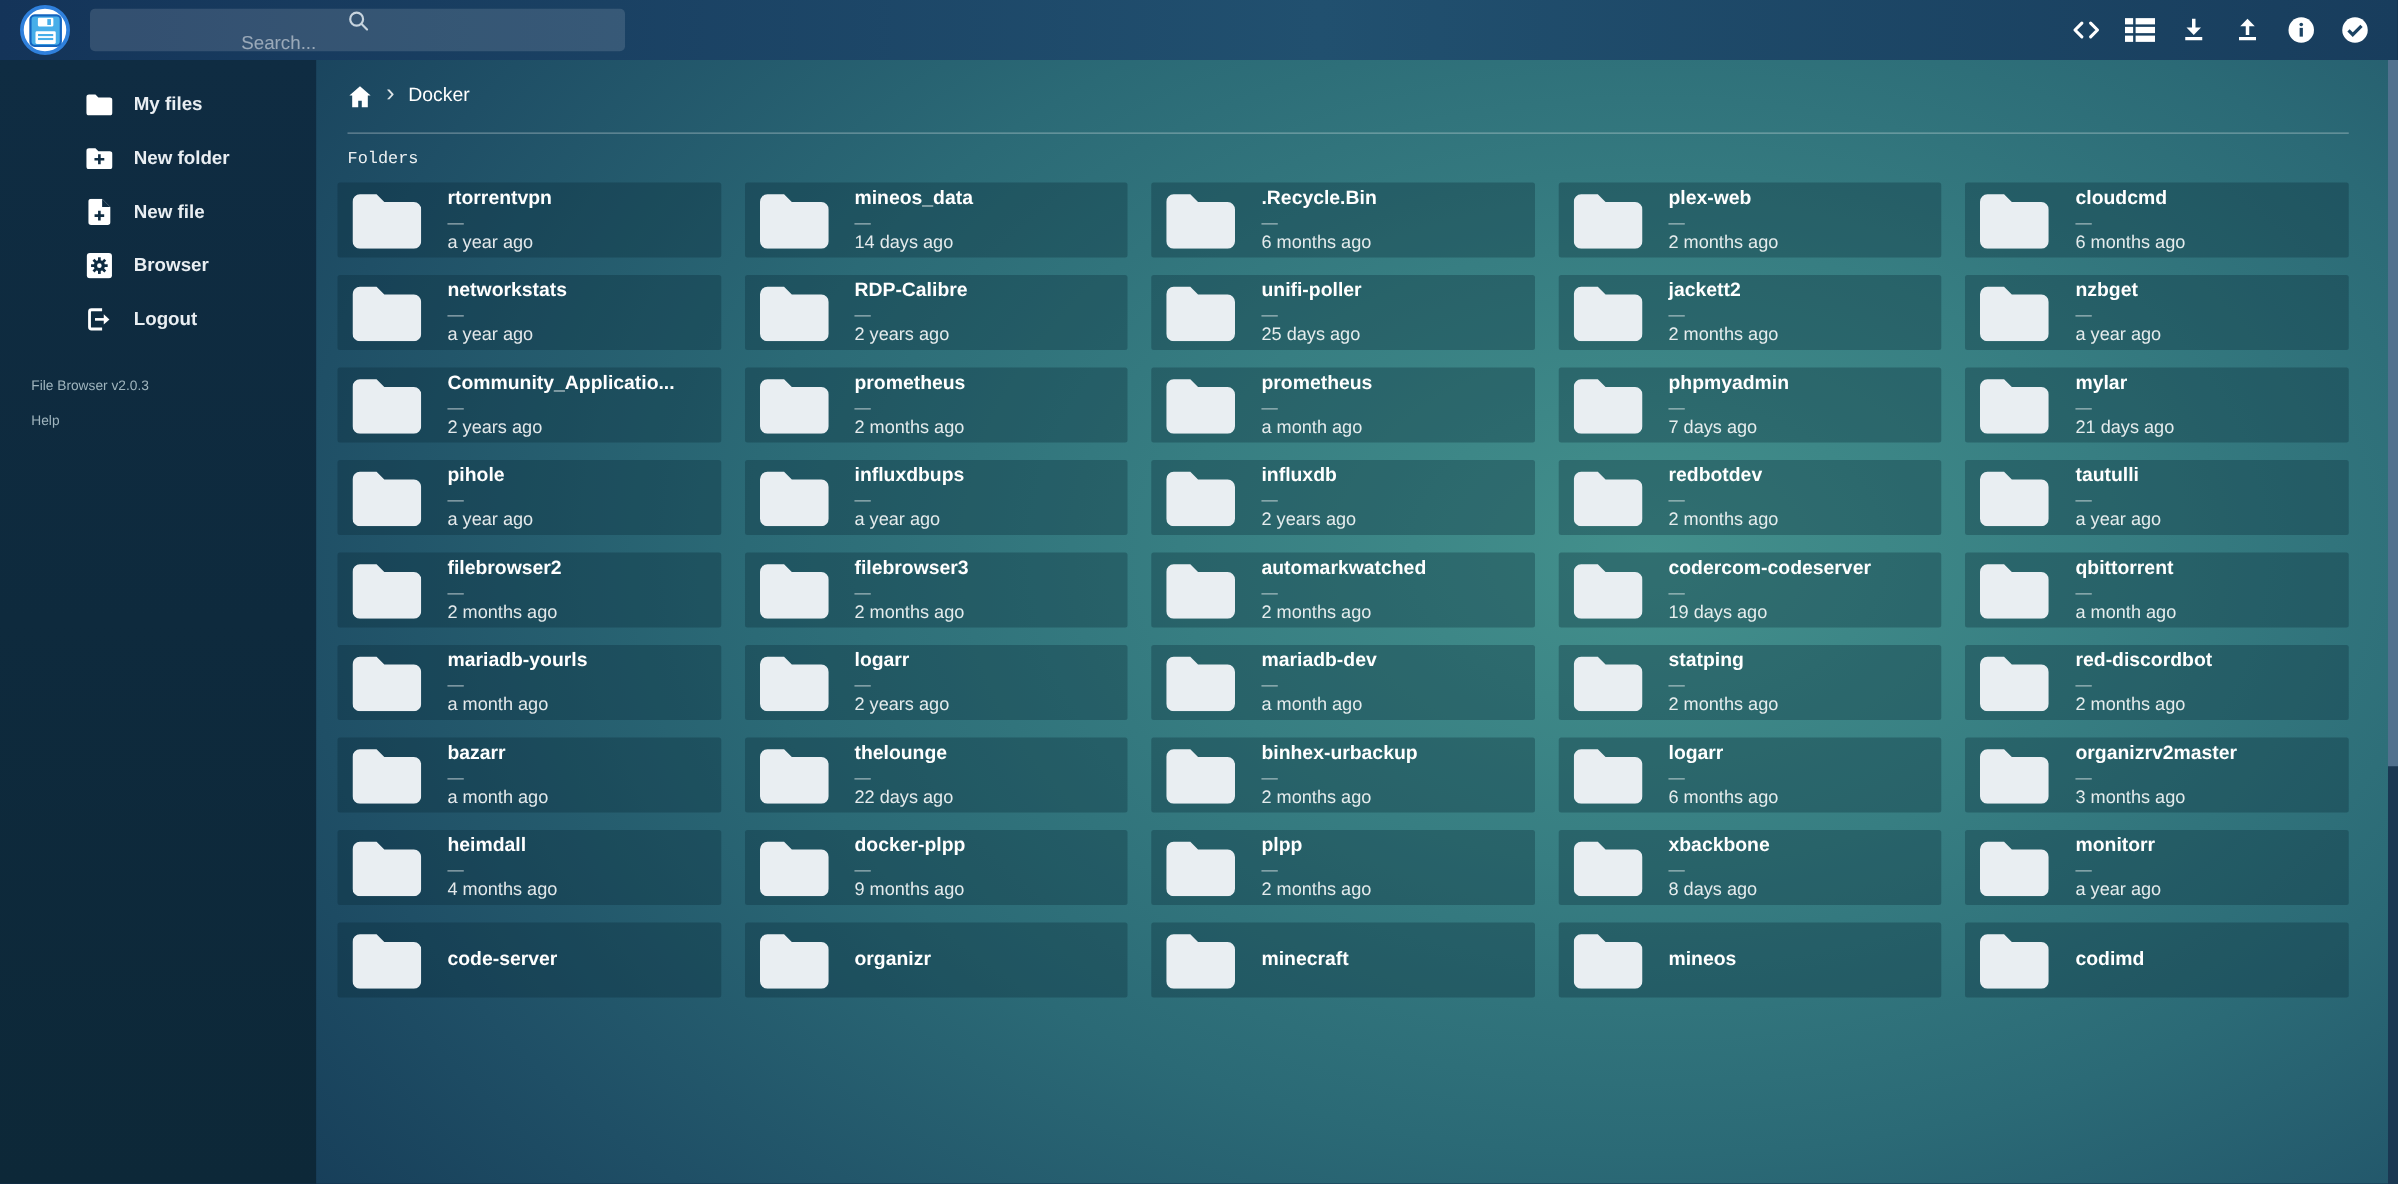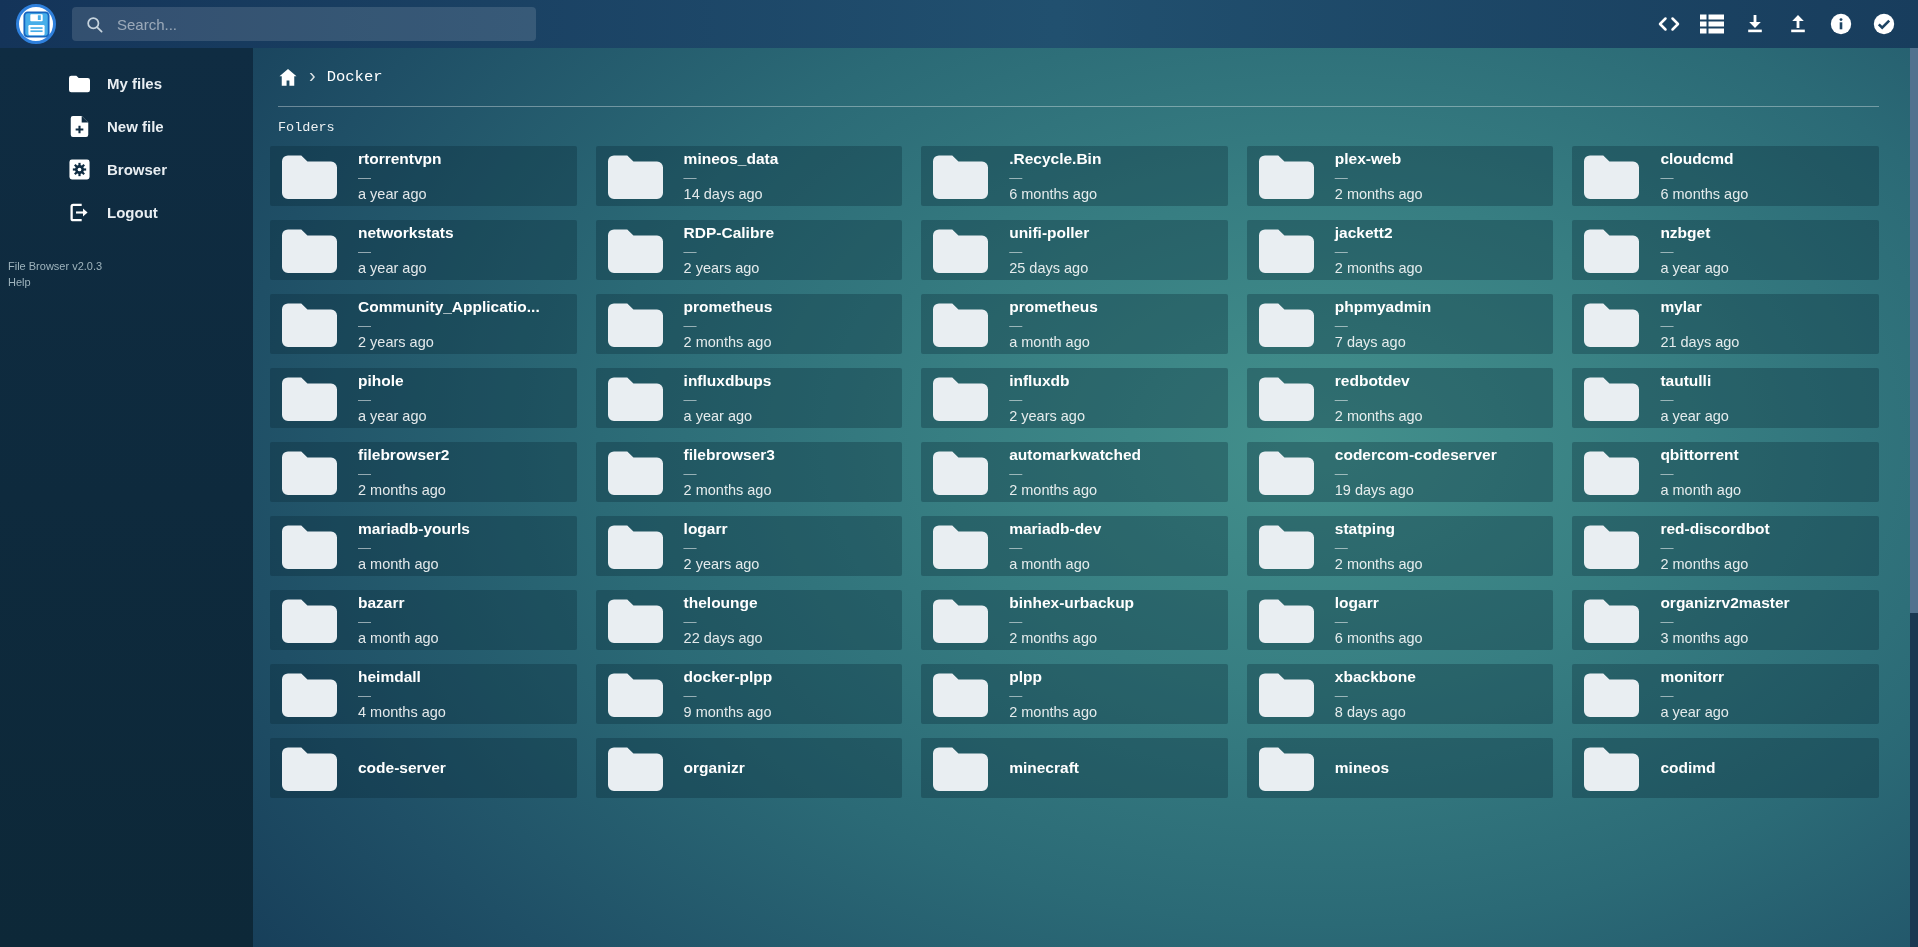--- a/index.html
+++ b/index.html
@@ -8,56 +8,56 @@
   button { font-family:inherit; }
 
   
   .header { position:fixed; top:0; left:0; right:0; height:48px; z-index:10;
     display:flex; align-items:center;
     background:linear-gradient(90deg, var(--header-1,#143459) 0%, var(--header-2,#21506f) 55%, var(--header-3,#183d5d) 100%); }
   .logo { width:40px; height:40px; border-radius:50%; background:#fff;
     border:3px solid var(--logo-ring,#2f80dc); margin-left:16px; cursor:pointer;
     display:flex; align-items:center; justify-content:center; padding:0; }
   .logo svg { width:27px; height:27px; display:block; }
-  .search { margin-left:16px; width:464px; height:34px; background:rgba(255,255,255,0.13);
-    border-radius:4px; display:flex; align-items:center; padding:0 13px; color:#c7d4de; }
+  .search { margin-left:16px; width:428px; height:34px; background:rgba(255,255,255,0.13);
+    border-radius:4px; display:flex; align-items:center; padding:0 13px; color:#c7d4de;flex-direction:column; }
   .search-ic { width:19px; height:19px; }
   .search-ic svg { width:100%; height:100%; display:block; }
   .search-input { background:transparent; border:none; outline:none; color:#fff;
     font-size:15px; margin-left:13px; flex:1; font-family:inherit; }
   .search-input::placeholder { color:rgba(255,255,255,0.5); }
   .header-actions { margin-left:auto; display:flex; align-items:center; gap:19px; padding-right:22px; }
   .hbtn { width:24px; height:24px; background:none; border:none; color:#fff; padding:0; cursor:pointer; }
   .hbtn svg { width:100%; height:100%; display:block; }
 
   
   .layout { display:flex; padding-top:48px; height:947px; }
   .sidebar { flex:0 0 253px; width:253px; padding-top:14px;
     background:linear-gradient(180deg, var(--sidebar-bg,#0f2c42) 0%, #0d2838 100%); }
   .side-item { height:43px; display:flex; align-items:center; padding-left:25px; gap:17px;
     color:#e9eef2; cursor:pointer;margin-left:44px; }
   .side-item .icn { width:21px; height:21px; color:#fff; flex:0 0 21px; }
   .icn svg { width:100%; height:100%; display:block; }
   .side-label { font-size:15px; font-weight:700; }
-  .side-foot { margin-top:26px; padding-left:8px; display:flex; flex-direction:column; gap:4px; }
+  .side-foot { margin-top:26px; padding-left:25px; display:flex; flex-direction:column; gap:16px; }
   .side-foot a { font-size:11px; color:var(--text-muted,#9fb4bd); text-decoration:none; cursor:pointer; }
 
   
   .main { flex:1; position:relative; overflow:hidden;
     background:radial-gradient(1500px 1000px at 64% 44%,
       var(--bg-1,#43908c) 0%, #377e82 25%, var(--bg-2,#2b6a76) 48%,
       #1f4f66 72%, #153a56 92%, var(--bg-3,#12314d) 100%); }
   .breadcrumb { height:59px; display:flex; align-items:center; margin:0 39px 0 25px;
     border-bottom:1px solid rgba(255,255,255,0.35); color:#fff; }
   .crumb-home { background:none; border:none; color:#fff; padding:0; cursor:pointer;
     width:20px; height:19px; }
   .crumb-home span, .crumb-home svg { width:100%; height:100%; display:block; }
   .crumb-sep { margin:0 11px; font-size:20px; line-height:1; color:rgba(255,255,255,0.85);
     transform:translateY(-2px); }
-  .crumb-current { font-size:15.5px;font-family:Liberation Mono, monospace; }
+  .crumb-current { font-size:15.5px; }
   .section-label { margin:13px 0 0 25px; font-size:13.5px; color:rgba(255,255,255,0.92);font-family:Liberation Mono, monospace; }
 
   .grid { margin:11px 39px 0 17px; display:grid; grid-template-columns:repeat(5,1fr);
     column-gap:19px; row-gap:14px; }
   .card { height:60px; background:var(--card-bg,rgba(8,36,50,0.30)); border-radius:2px;
     display:flex; align-items:center; padding-left:12px; cursor:pointer; overflow:hidden; }
   .card-folder { width:55px; height:46px; flex:0 0 55px; color:var(--folder-icon,#e9eef2); }
   .card-folder svg { width:100%; height:100%; display:block; }
   .card-text { margin-left:21px; color:#fff; min-width:0; }
   .card-name { font-size:15.5px; font-weight:700; white-space:nowrap; }
@@ -145,20 +145,29 @@
         <div class="side-item">
           <span class="icn">
             <svg viewBox="0 0 24 20">
               <path d="M2.6 1h5.8l2.7 2.7h10.3A2.6 2.6 0 0 1 24 6.3v11.1a2.6 2.6 0 0 1-2.6 2.6H2.6A2.6 2.6 0 0 1 0 17.4V3.6A2.6 2.6 0 0 1 2.6 1z" fill="currentColor"></path>
             </svg>
           </span>
           <span class="side-label">My files</span>
         </div>
         <div class="side-item">
           <span class="icn">
+            <svg viewBox="0 0 24 20">
+              <path d="M2.6 1h5.8l2.7 2.7h10.3A2.6 2.6 0 0 1 24 6.3v11.1a2.6 2.6 0 0 1-2.6 2.6H2.6A2.6 2.6 0 0 1 0 17.4V3.6A2.6 2.6 0 0 1 2.6 1z" fill="currentColor"></path>
+              <path d="M10.8 6.5h2.4v3.3h3.3v2.4h-3.3v3.3h-2.4v-3.3H7.5v-2.4h3.3z" fill="#0f2c42"></path>
+            </svg>
+          </span>
+          <span class="side-label">New folder</span>
+        </div>
+        <div class="side-item">
+          <span class="icn">
             <svg viewBox="0 0 20 24">
               <path d="M2.5 0h10L20 7.5v14A2.5 2.5 0 0 1 17.5 24h-15A2.5 2.5 0 0 1 0 21.5v-19A2.5 2.5 0 0 1 2.5 0z" fill="currentColor"></path>
               <path d="M12.5 0L20 7.5h-7.5z" fill="#0f2c42"></path>
               <path d="M8.8 11h2.4v3.2h3.2v2.4h-3.2v3.2H8.8v-3.2H5.6v-2.4h3.2z" fill="#0f2c42"></path>
             </svg>
           </span>
           <span class="side-label">New file</span>
         </div>
         <div class="side-item">
           <span class="icn">

